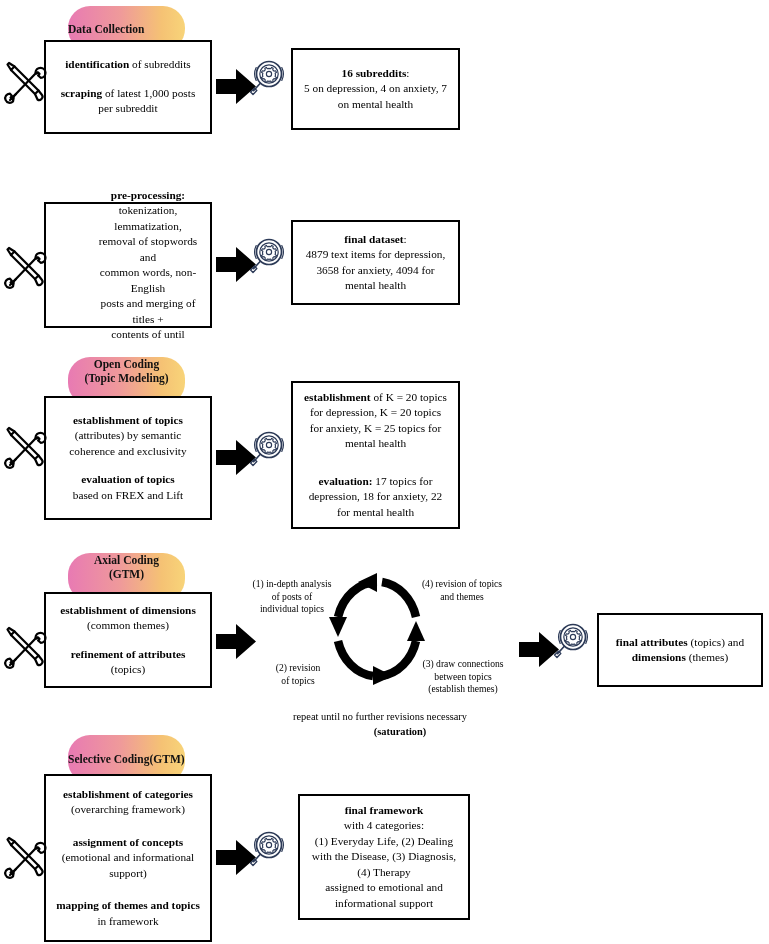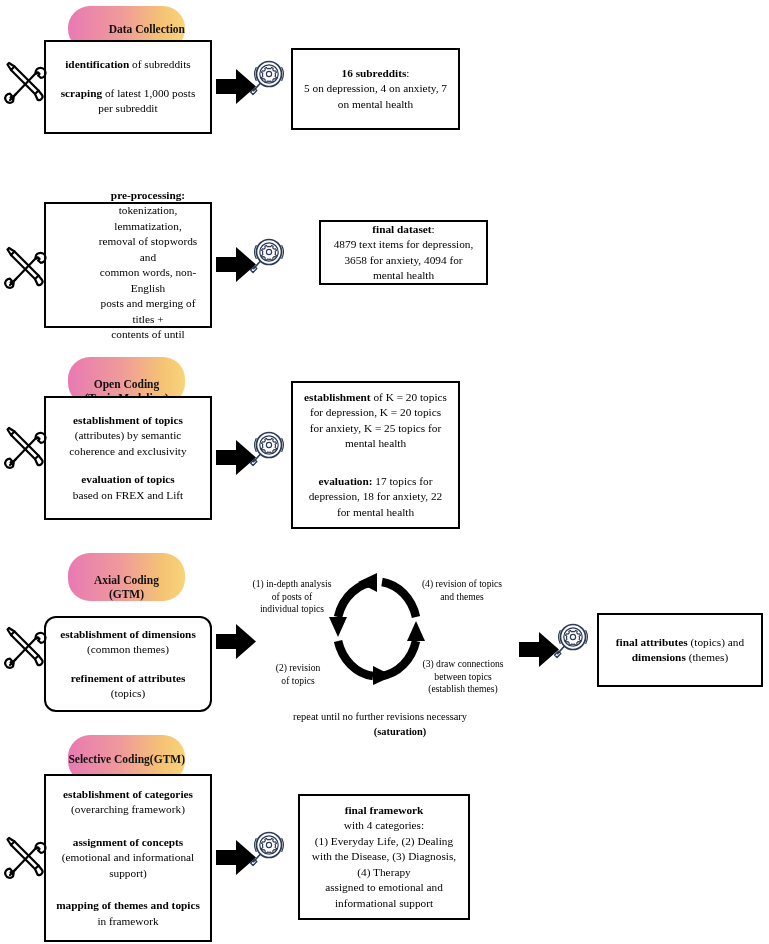--- a/index.html
+++ b/index.html
@@ -8,21 +8,21 @@
     font-family:"Liberation Serif","DejaVu Serif",serif;
     color:#000;
   }
   .stage{position:absolute;left:0;top:0;width:769px;height:944px;}
 
   
   .pill{
     position:absolute;
     background:linear-gradient(90deg,#e87ab3 0%,#ef9a9a 45%,#f5c274 80%,#f8d479 100%);
     border-radius:22px;
-    display:flex;align-items:center;justify-content:flex-end;
+    display:flex;align-items:center;justify-content:flex-start;
     text-align:center;
     font-weight:bold;
     font-size:11.5px;
     line-height:14px;
     color:#111;
     z-index:1;
   }
 
   
   .box{
@@ -158,21 +158,21 @@
   </div>
 
   <svg class="barrow" style="left:216px;top:245px;" width="40" height="40" viewBox="0 0 40 40">
       <use href="#block-arrow-glyph"></use>
     </svg>
 
   <svg class="ico" style="left:248px;top:235px;" width="42" height="42" viewBox="0 0 42 42">
       <use href="#magnifier-glyph"></use>
     </svg>
 
-  <div class="box" style="left:291px;top:220px;width:169px;height:65px;margin-left:28px;">
+  <div class="box" style="left:291px;top:220px;width:169px;height:85px;">
     <div class="inner">
       <p>
         <span class="b">final dataset</span><span>:</span><br>
         <span>4879 text items for depression,</span><br>
         <span>3658 for anxiety, 4094 for</span><br>
         <span>mental health</span>
       </p>
     </div>
   </div>
 
@@ -225,21 +225,21 @@
 
   <div class="pill" style="left:68px;top:553px;width:117px;height:48px;flex-direction:column;">
     <span>Axial Coding</span>
     <span>(GTM)</span>
   </div>
 
   <svg class="ico" style="left:2px;top:625px;" width="46" height="46" viewBox="0 0 46 46">
       <use href="#tools-glyph"></use>
     </svg>
 
-  <div class="box" style="left:44px;top:616px;width:168px;height:96px;border-radius:12px;">
+  <div class="box" style="left:44px;top:592px;width:168px;height:96px;">
     <div class="inner">
       <p>
         <span class="b">establishment of dimensions</span><br>
         <span>(common themes)</span>
       </p>
       <p>
         <span class="b">refinement of attributes</span><span> (topics)</span>
       </p>
     </div>
   </div>

